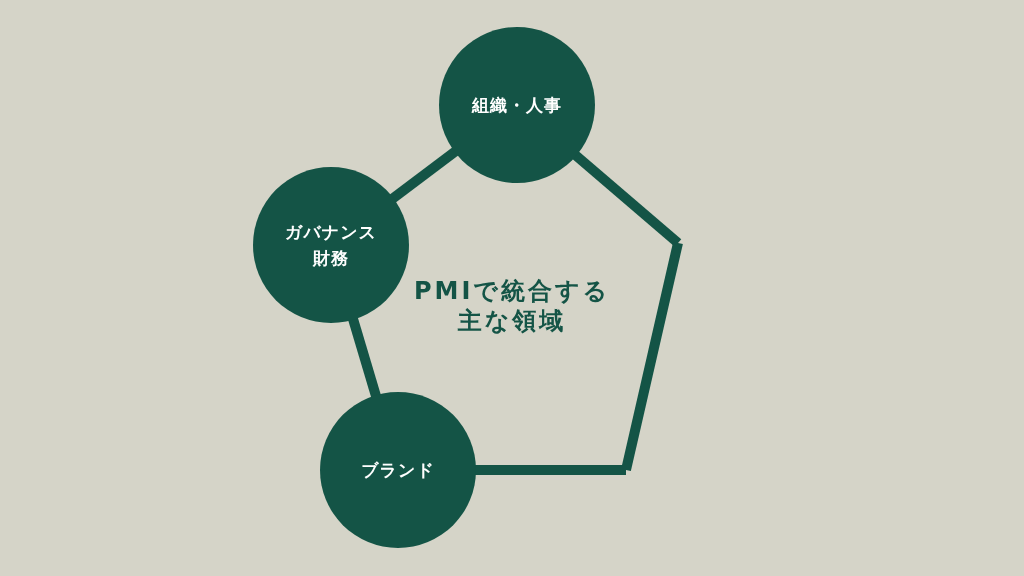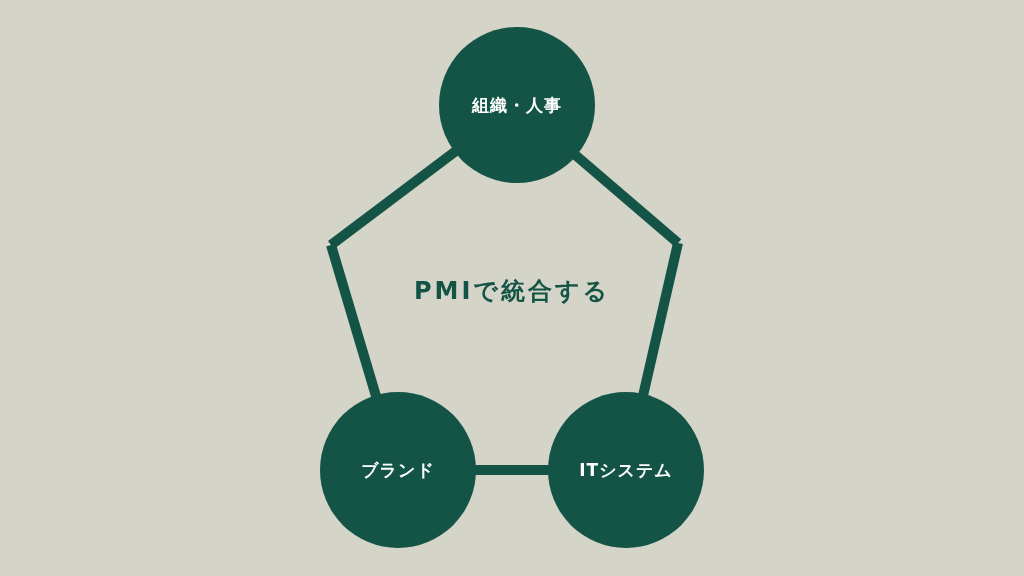--- a/index.html
+++ b/index.html
@@ -74,26 +74,28 @@
     <line x1="678" y1="243" x2="626" y2="470"></line>
     <line x1="626" y1="470" x2="398" y2="470"></line>
     <line x1="398" y1="470" x2="331" y2="245"></line>
   </svg>
 
   <div class="node node-top">
     <span>組織・人事</span>
   </div>
 
 
-  <div class="node node-bottom-right">
-    <span>ITシステム</span>
-  </div>
 
   <div class="node node-bottom-left">
     <span>ブランド</span>
   </div>
 
+  <div class="node node-left">
+    <span>ガバナンス</span>
+    <span>財務</span>
+  </div>
 
   <div class="center-title">
     <div>PMIで統合する</div>
+    <div>主な領域</div>
   </div>
 
 </div>
 
 </body></html>

